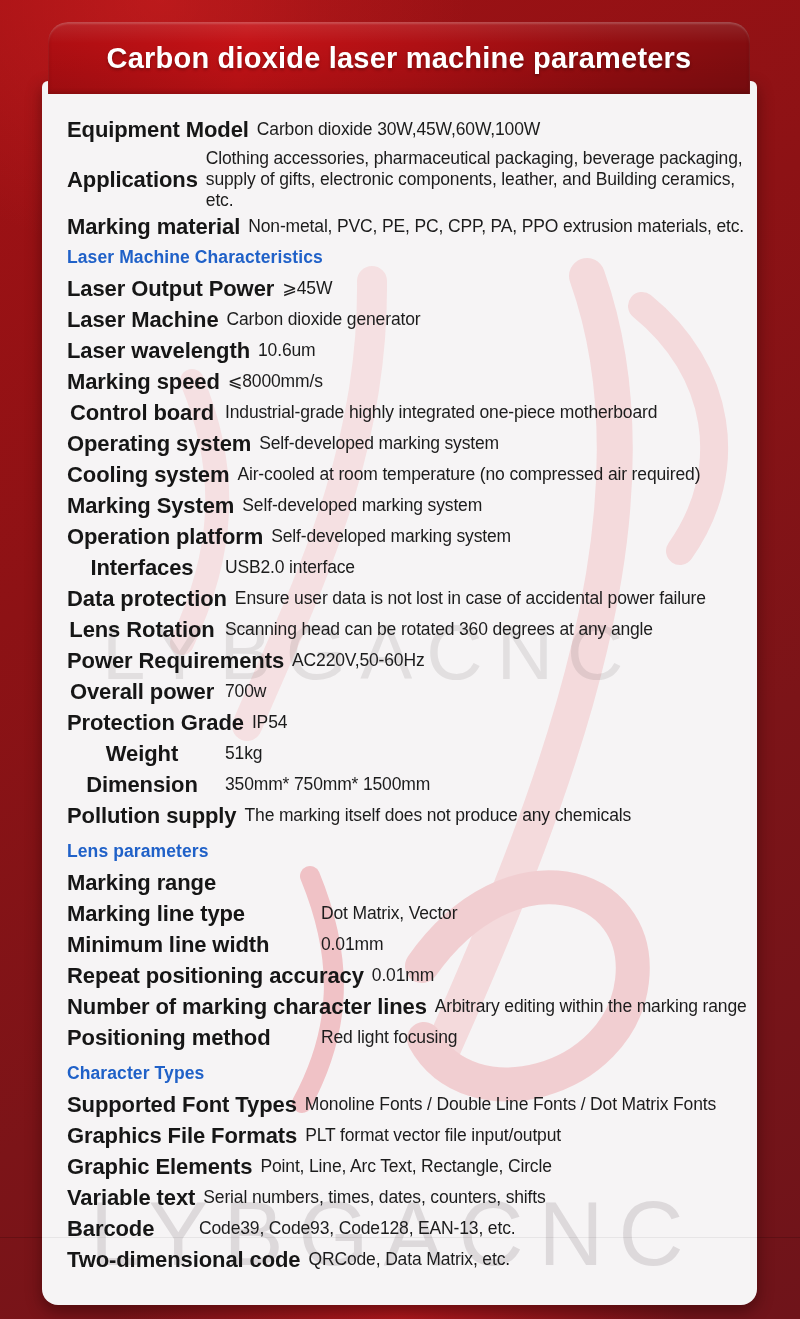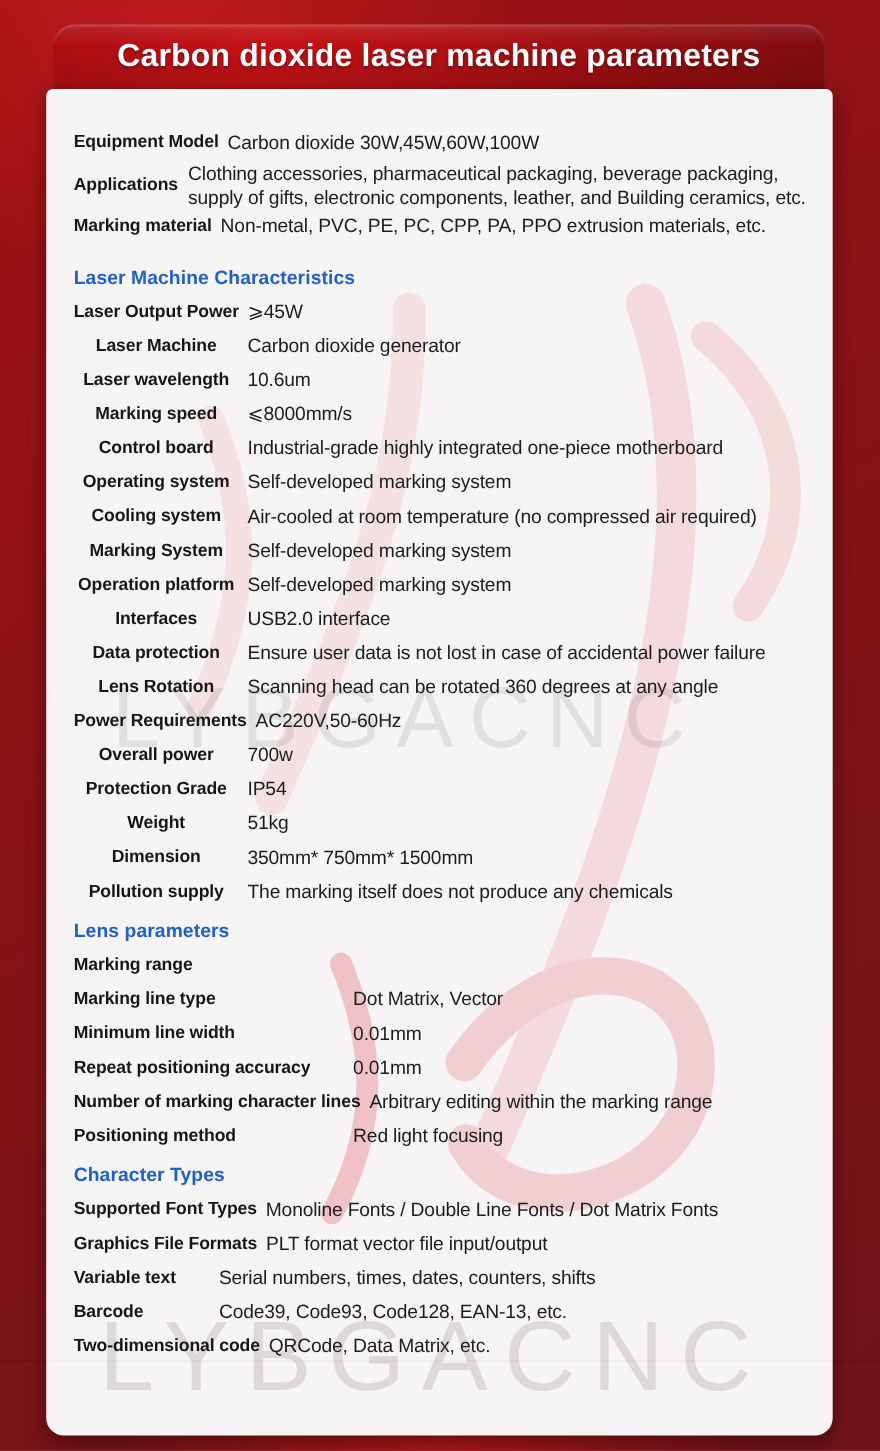--- a/index.html
+++ b/index.html
@@ -8,21 +8,21 @@
     font-family:"Liberation Sans","DejaVu Sans",sans-serif;
     background:
       radial-gradient(55% 28% at 20% 0%, rgba(255,45,45,.30), rgba(255,45,45,0) 70%),
       radial-gradient(45% 9% at 50% 100%, rgba(220,25,30,.55), rgba(220,25,30,0) 80%),
       linear-gradient(150deg,#a21114 0%,#8d1215 35%,#7c1418 65%,#6f141a 100%);
   }
   .seam-global{position:absolute;left:0;top:1237px;width:800px;height:1px;
     background:rgba(30,5,5,.22);z-index:0;}
   
   .banner{
-    position:absolute;left:48px;top:22px;width:702px;height:59px;z-index:2;
+    position:absolute;left:48px;top:22px;width:702px;height:72px;z-index:2;
     border-radius:20px 20px 0 0;
     background:
       linear-gradient(to bottom, rgba(255,255,255,.10), rgba(255,255,255,0) 30%, rgba(0,0,0,.10) 95%),
       linear-gradient(100deg,#ae0e12 0%,#c41216 28%,#b01014 52%,#930d10 80%,#820d10 100%);
     box-shadow:inset 0 2px 2px rgba(255,255,255,.18), inset 0 -2px 4px rgba(0,0,0,.18);
     display:flex;align-items:center;justify-content:center;
   }
   .banner h1{
     margin:0;color:#ffffff;font-size:29px;font-weight:700;letter-spacing:.2px;
     text-shadow:0 2px 3px rgba(0,0,0,.28);white-space:nowrap;
@@ -42,25 +42,25 @@
   .wm-top{left:60px;top:502px;font-size:78px;letter-spacing:14px;}
   .wm-bottom{left:48px;top:1078px;font-size:90px;letter-spacing:15px;color:rgba(92,82,86,.16);}
   .seam-card{position:absolute;left:0;top:1156px;width:715px;height:1px;
     background:rgba(0,0,0,.06);z-index:0;}
   
   .content{position:relative;z-index:1;padding:33px 8px 0 25px;}
   .section-title{
     display:flex;align-items:center;min-height:31px;
     color:#2061c8;font-size:17.5px;font-weight:700;letter-spacing:.1px;
   }
-  .sec-1 .section-title{margin-top:16px;text-align:right;}
+  .sec-1 .section-title{text-align:right;}
   .sec-2 .section-title,.sec-3 .section-title{margin-top:5px;}
   .row{display:flex;align-items:center;min-height:31px;}
   .spec-label{
-    flex:0 0 auto;color:#161616;font-size:16px;font-weight:700;
+    flex:0 0 auto;color:#161616;font-size:22px;font-weight:700;
     letter-spacing:-.1px;margin-right:8px;line-height:20px;
   }
   .spec-value{
     color:#1c1c1c;font-size:17.5px;line-height:21px;letter-spacing:-.15px;
     white-space:nowrap;
   }
   .spec-value.wrap{white-space:normal;}
   .row.tall{align-items:center;padding-top:3px;}
   .sec-0 .spec-label{min-width:96px;}
   .sec-1 .spec-label{min-width:150px;text-align:center;}
@@ -212,20 +212,24 @@
         <div class="section-title">Character Types</div>
         <div class="row">
           <span class="spec-label">Supported Font Types</span>
           <span class="spec-value">Monoline Fonts / Double Line Fonts / Dot Matrix Fonts</span>
         </div>
         <div class="row">
           <span class="spec-label">Graphics File Formats</span>
           <span class="spec-value">PLT format vector file input/output</span>
         </div>
         <div class="row">
+          <span class="spec-label">Graphic Elements</span>
+          <span class="spec-value">Point, Line, Arc Text, Rectangle, Circle</span>
+        </div>
+        <div class="row">
           <span class="spec-label">Variable text</span>
           <span class="spec-value">Serial numbers, times, dates, counters, shifts</span>
         </div>
         <div class="row">
           <span class="spec-label">Barcode</span>
           <span class="spec-value">Code39, Code93, Code128, EAN-13, etc.</span>
         </div>
         <div class="row">
           <span class="spec-label">Two-dimensional code</span>
           <span class="spec-value">QRCode, Data Matrix, etc.</span>

